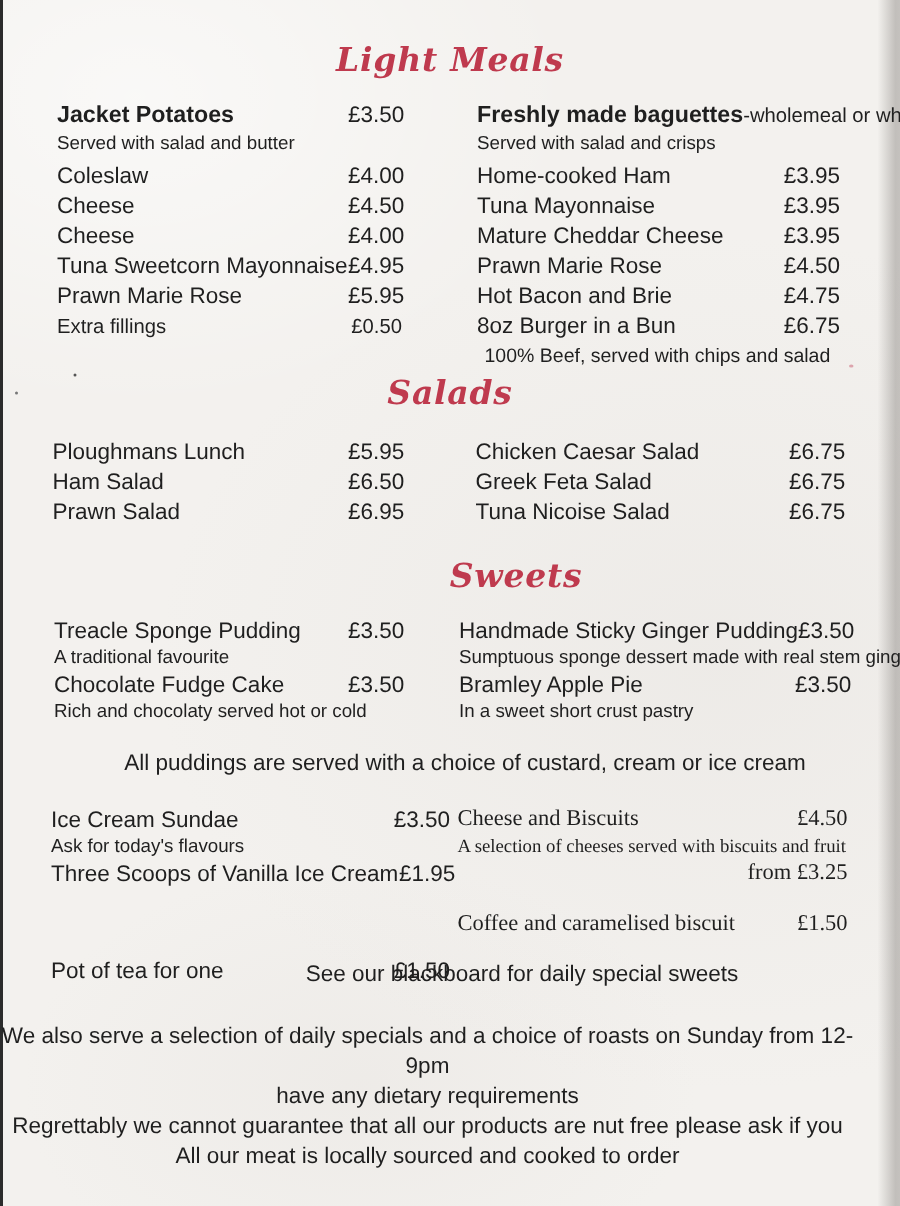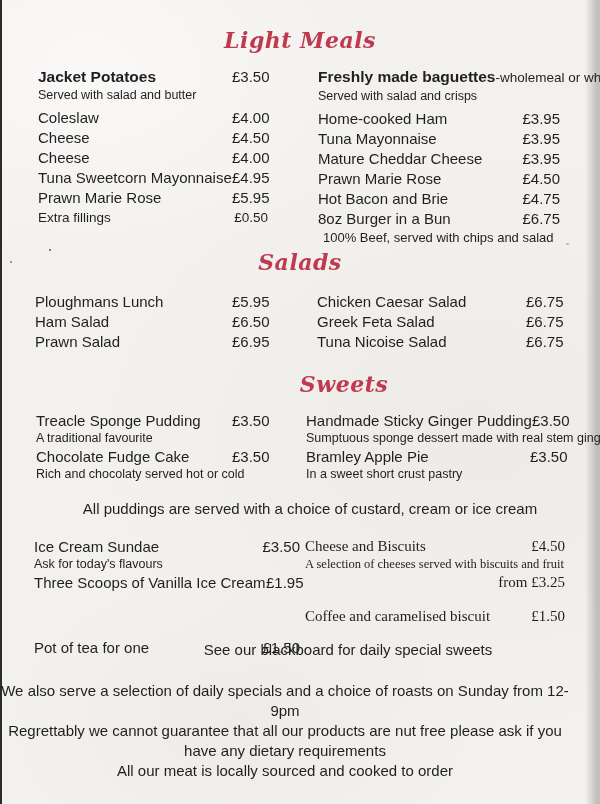--- a/index.html
+++ b/index.html
@@ -214,17 +214,17 @@
       <span class="nm">Coffee and caramelised biscuit</span>
       <span class="pr pr38">£1.50</span>
     </div>
   </div>
 
   <div class="center-line" style="top:641px;padding-left:48px;">See our blackboard for daily special sweets</div>
 
   <div class="col" style="left:0;top:681px;width:570px;">
     <div class="fline">We also serve a selection of daily specials and a choice of roasts on Sunday from 12-</div>
     <div class="fline">9pm</div>
+    <div class="fline">have any dietary requirements</div>
     <div class="fline">Regrettably we cannot guarantee that all our products are nut free please ask if you</div>
-    <div class="fline">have any dietary requirements</div>
     <div class="fline">All our meat is locally sourced and cooked to order</div>
   </div>
 </div>
 
 </body></html>

